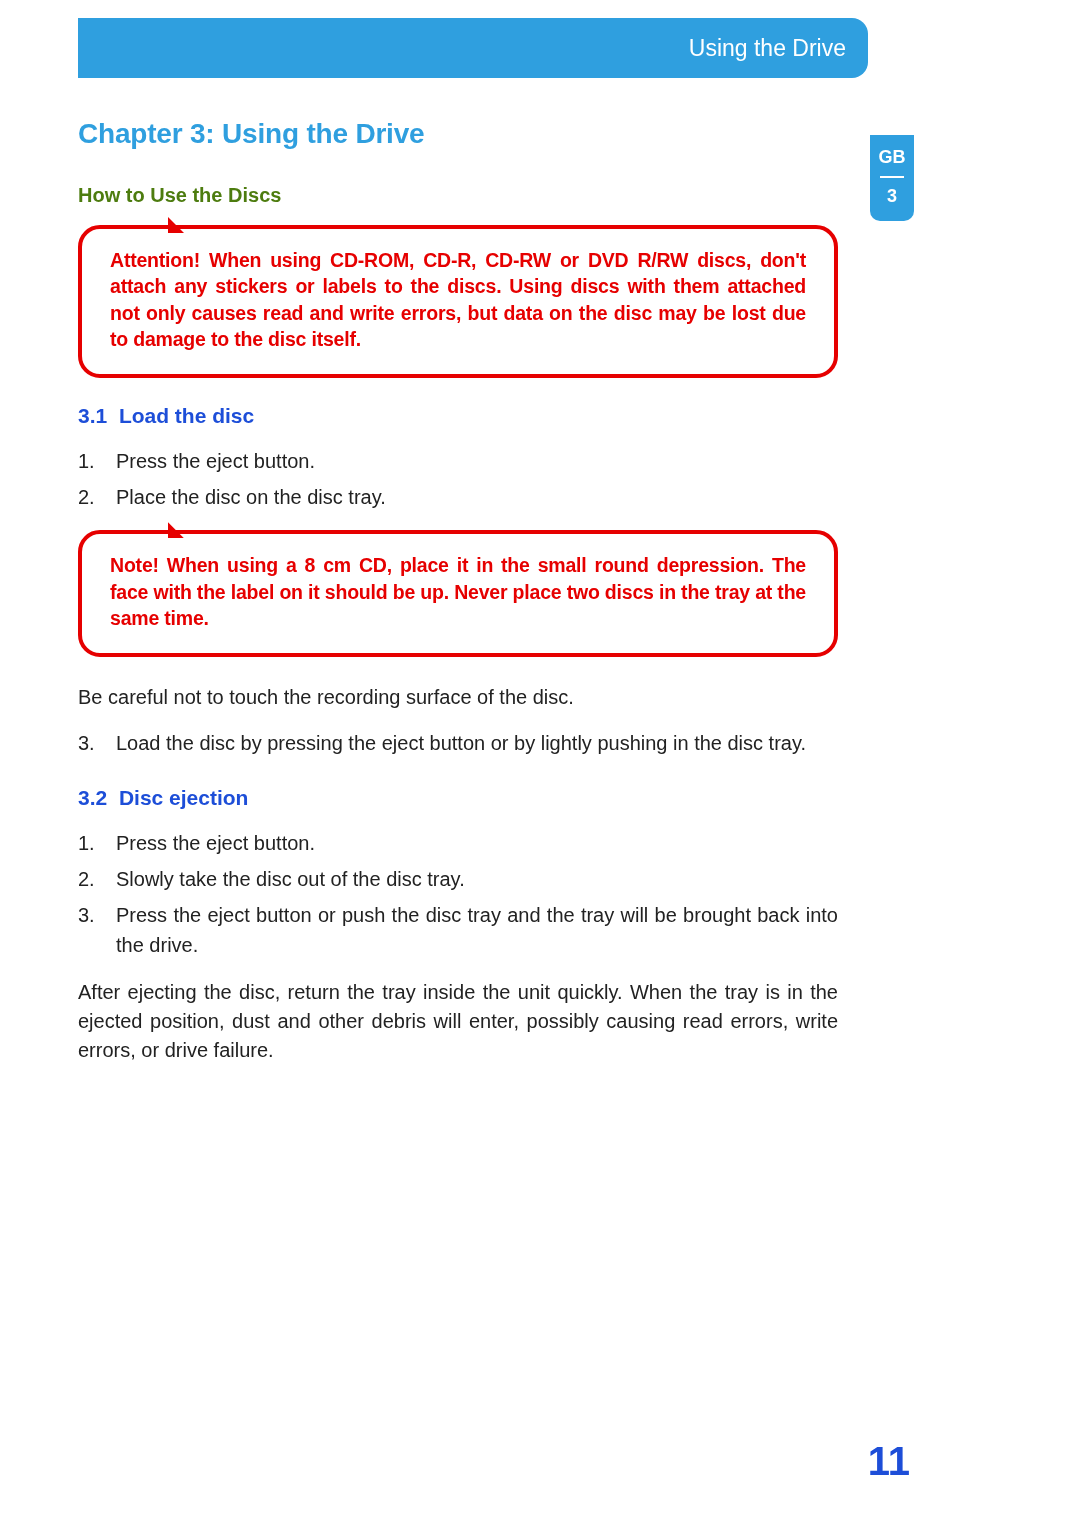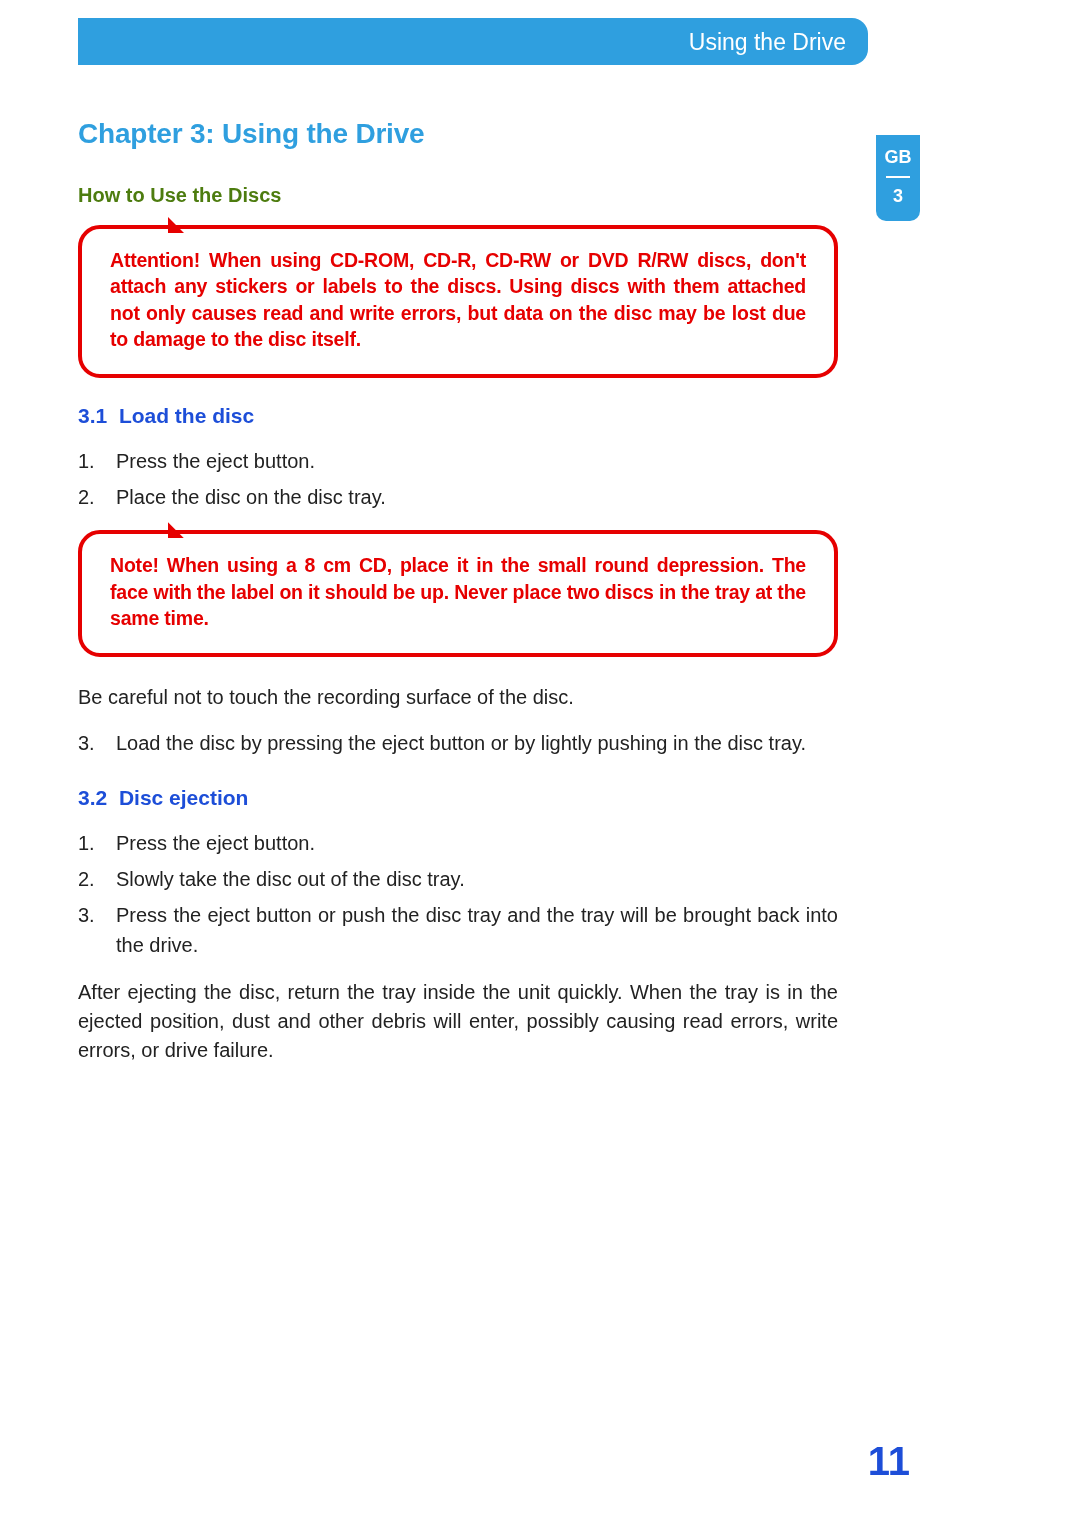--- a/index.html
+++ b/index.html
@@ -9,37 +9,37 @@
     width: 1080px;
     height: 1532px;
     position: relative;
     color: #222;
   }
   .header-band {
     position: absolute;
     top: 18px;
     left: 78px;
     width: 790px;
-    height: 47px;
+    height: 60px;
     background: #2f9fdf;
     border-radius: 0 16px 16px 0;
   }
   .header-text {
     position: absolute;
     right: 22px;
     top: 50%;
     transform: translateY(-50%);
     color: #fff;
     font-size: 23px;
     font-weight: 400;
   }
   .side-tab {
     position: absolute;
     top: 135px;
-    right: 160px;
+    right: 166px;
     width: 44px;
     background: #2f9fdf;
     color: #fff;
     text-align: center;
     padding: 12px 0 14px 0;
     border-radius: 0 0 10px 10px;
     font-weight: 700;
     display: flex;
     flex-direction: column;
     align-items: center;

